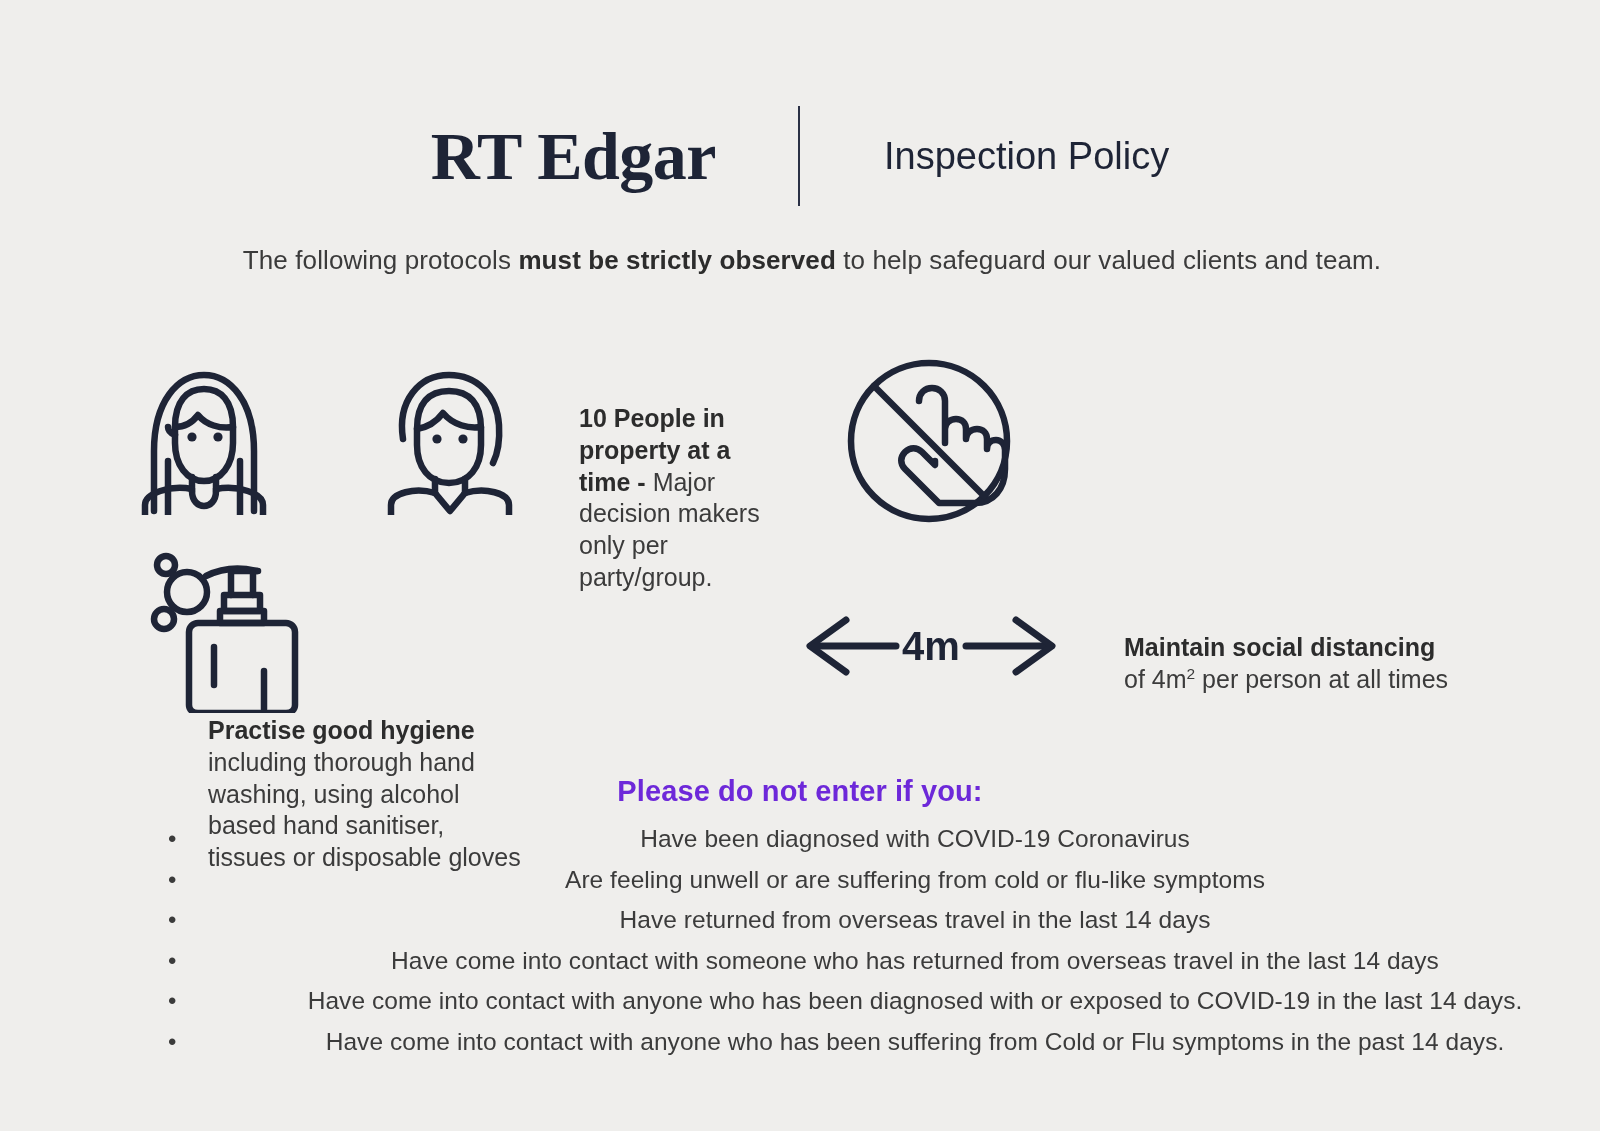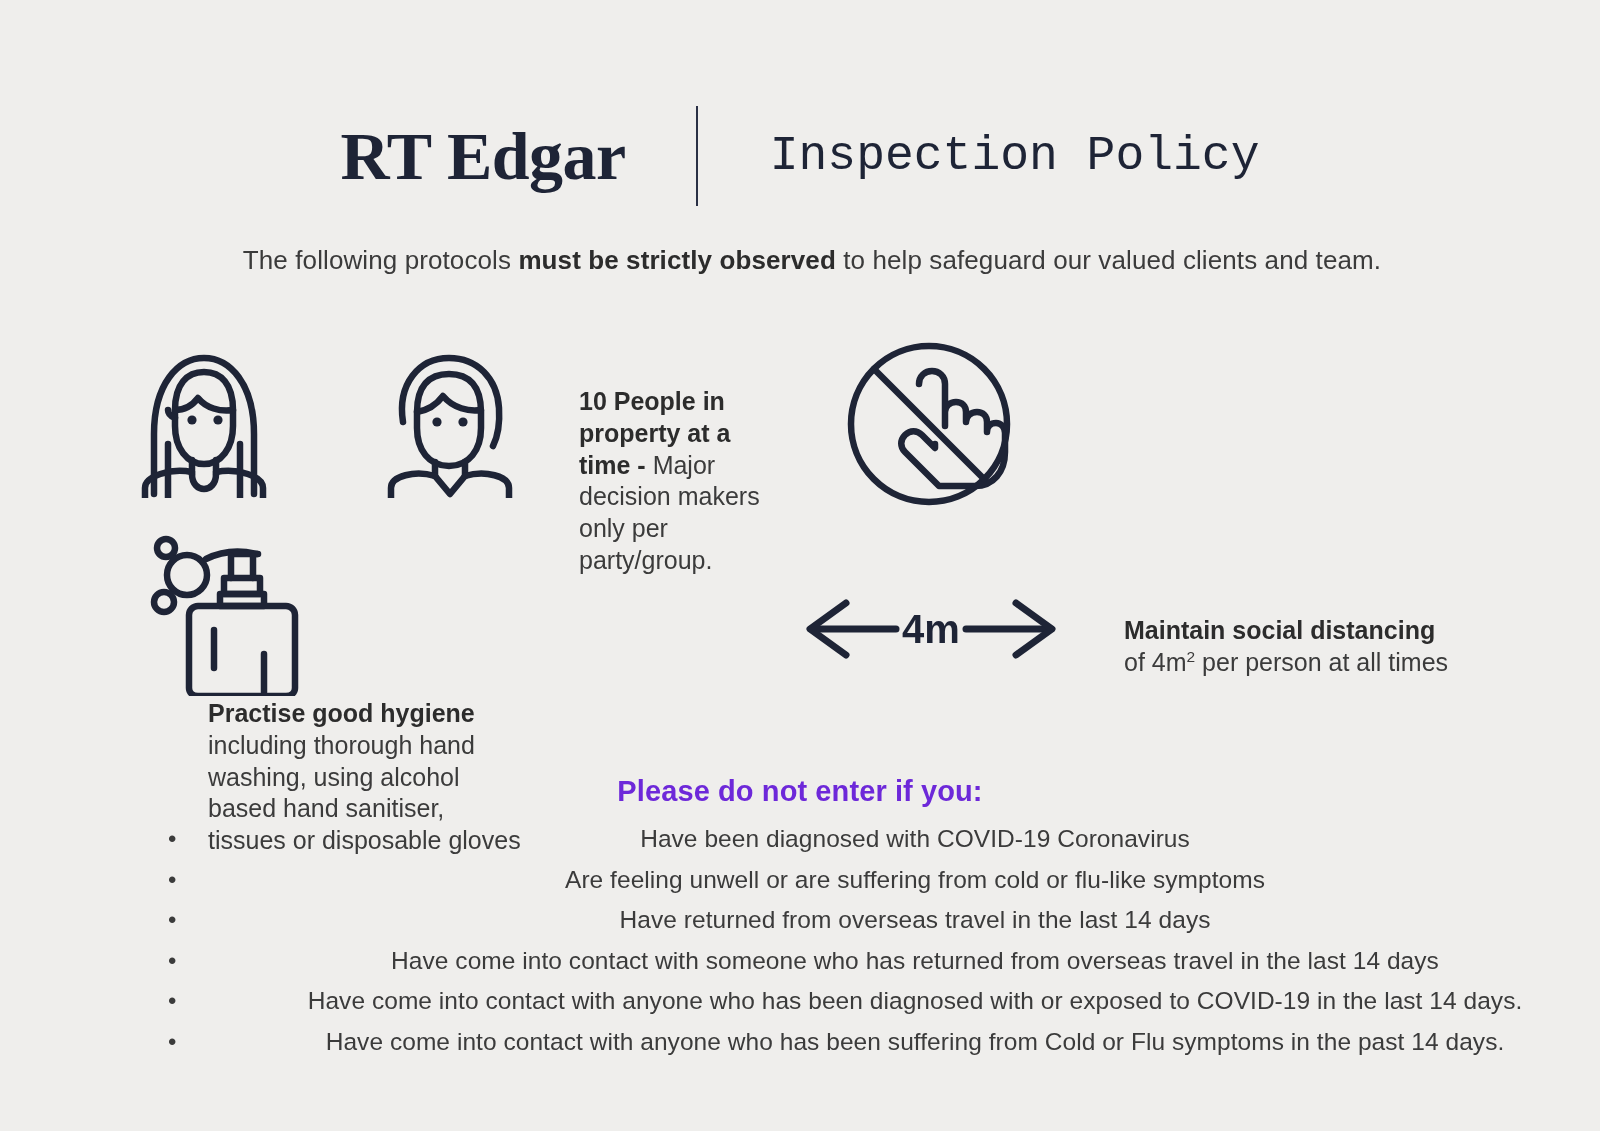--- a/index.html
+++ b/index.html
@@ -25,41 +25,42 @@
   
   .header {
     position: absolute;
     left: 0;
     top: 103px;
     width: 1600px;
     height: 105px;
     display: flex;
     justify-content: center;
     align-items: center;
+    gap: 12px;
   }
   .brand-logo {
     font-family: "Liberation Serif", serif;
     font-weight: bold;
     font-size: 68px;
     letter-spacing: -0.5px;
     color: #1e2436;
     line-height: 1;
     padding-right: 70px;
     white-space: nowrap;
   }
   .header-divider {
     width: 2px;
     height: 100px;
     background: #2a3045;
     flex: 0 0 auto;
   }
   .header-subtitle {
-    font-family: Liberation Mono, monospace;
+    font-family: Liberation Sans, sans-serif;
     font-weight: normal;
-    font-size: 48px;
+    font-size: 38px;
     color: #1e2436;
     line-height: 1;
     padding-left: 72px;
     white-space: nowrap;
   }
 
   
   .intro {
     position: absolute;
     left: 12px;
@@ -72,21 +73,21 @@
   }
   .intro b {
     font-weight: bold;
     color: #2c2c2c;
   }
 
   
   .grid {
     position: absolute;
     left: 0;
-    top: 338px;
+    top: 355px;
     width: 1505px;
     height: 400px;
   }
   .cell {
     position: absolute;
     display: flex;
     align-items: flex-start;
   }
   .cell-people   { left: 140px;  top: 10px;  width: 640px; }
   .cell-touch    { left: 845px;  top: 2px;   width: 640px; }

